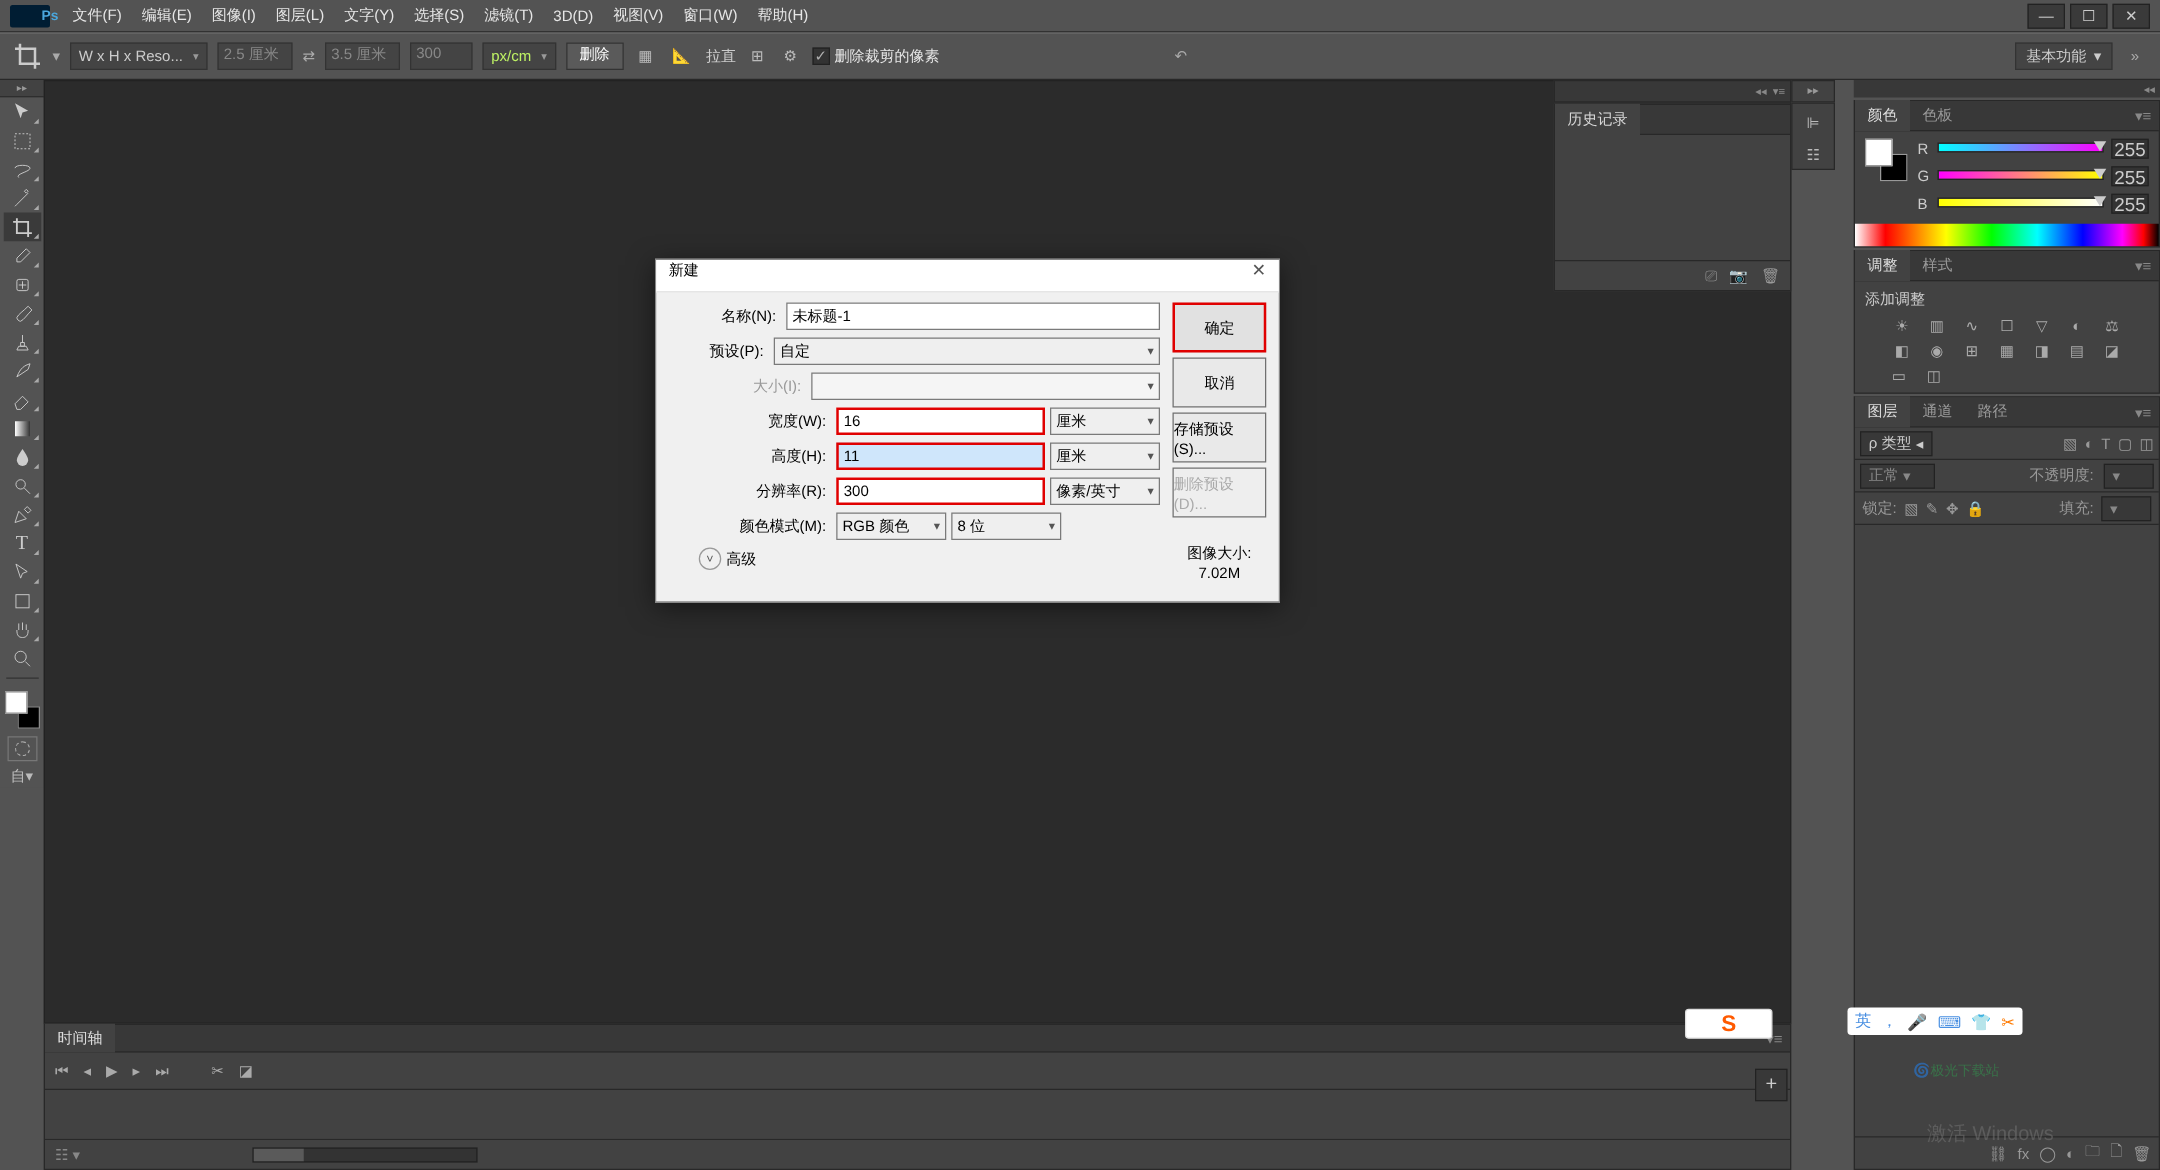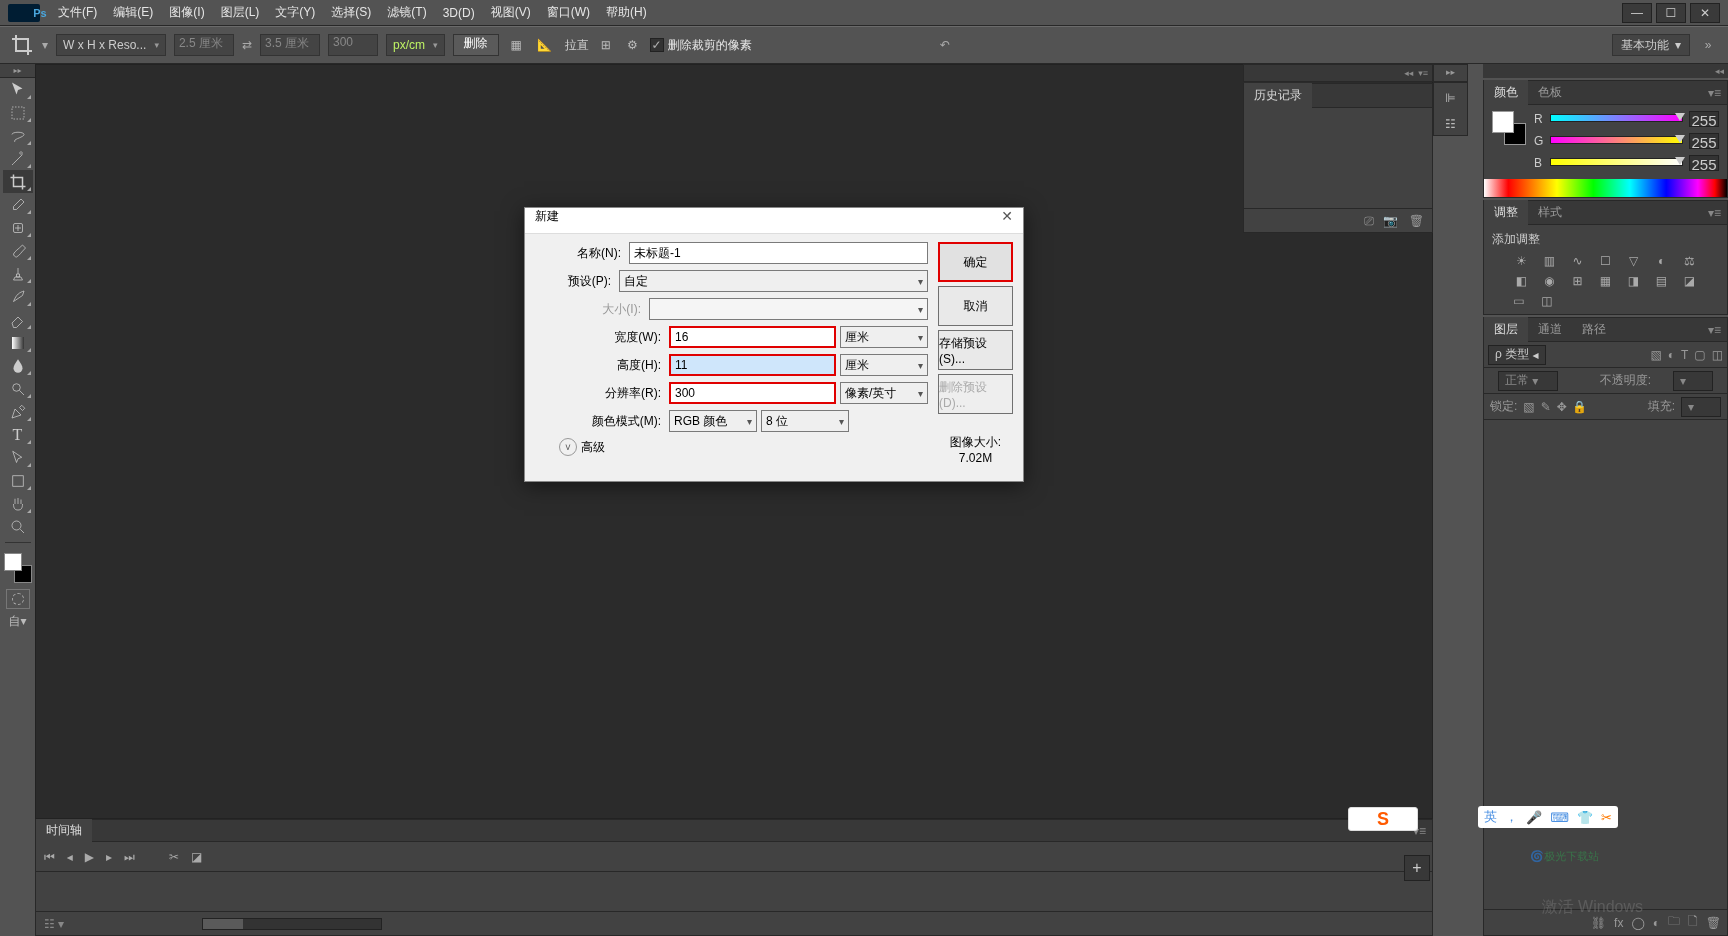--- a/index.html
+++ b/index.html
@@ -83,21 +83,21 @@
 .rgb-val { width:30px; height:16px; background:#333; border:1px solid #222; color:#ccc; text-align:center; font-size:15px;}
 .spectrum { height:18px; background:linear-gradient(to right, #fff 0%, #f00 10%, #ff0 30%, #0f0 45%, #0ff 60%, #00f 75%, #f0f 88%, #f00 95%, #000 100%); margin-top:2px;}
 
 .adjust-body { padding:6px 8px;}
 .adjust-icons { display:flex; gap:10px; justify-content:center; margin-top:6px; flex-wrap:wrap; color:#aaa;}
 .adjust-icons span{ width:18px; text-align:center;}
 
 .layers-bar { display:flex; height:26px; align-items:center; padding:0 4px; gap:4px; border-bottom:1px solid #282828;}
 .lyr-dd { background:#383838; border:1px solid #222; height:20px; padding:0 6px; color:#ccc; display:flex; align-items:center;}
 .lyr-icons { display:flex; gap:6px; margin-left:auto; color:#999;}
-.layers-bar2 { display:flex; height:26px; align-items:center; padding:0 14px; gap:22px; border-bottom:1px solid #282828; color:#999;}
+.layers-bar2 { display:flex; height:26px; align-items:center; padding:0 4px; gap:8px; border-bottom:1px solid #282828; color:#999;}
 .lyr-dd2{ background:#383838; border:1px solid #222; height:20px; padding:0 6px; color:#888; display:flex; align-items:center; min-width:60px;}
 .layers-bar3 { display:flex; height:26px; align-items:center; padding:0 6px; gap:6px; border-bottom:1px solid #282828; color:#999;}
 .lock-icons { display:flex; gap:6px; color:#999;}
 .layers-body { flex:1; min-height:300px;}
 .layers-footer { height:26px; border-top:1px solid #282828; display:flex; align-items:center; gap:8px; padding:0 6px; color:#999; justify-content:flex-end;}
 
 
 .timeline-wrap { position:absolute; left:35px; right:295px; bottom:0; height:117px; background:#424242; border:1px solid #282828; display:flex; flex-direction:column;}
 .timeline-tabbar { height:22px; background:#383838; display:flex; align-items:center; border-bottom:1px solid #282828;}
 .timeline-tab { padding:3px 10px; background:#424242; color:#ddd;}

